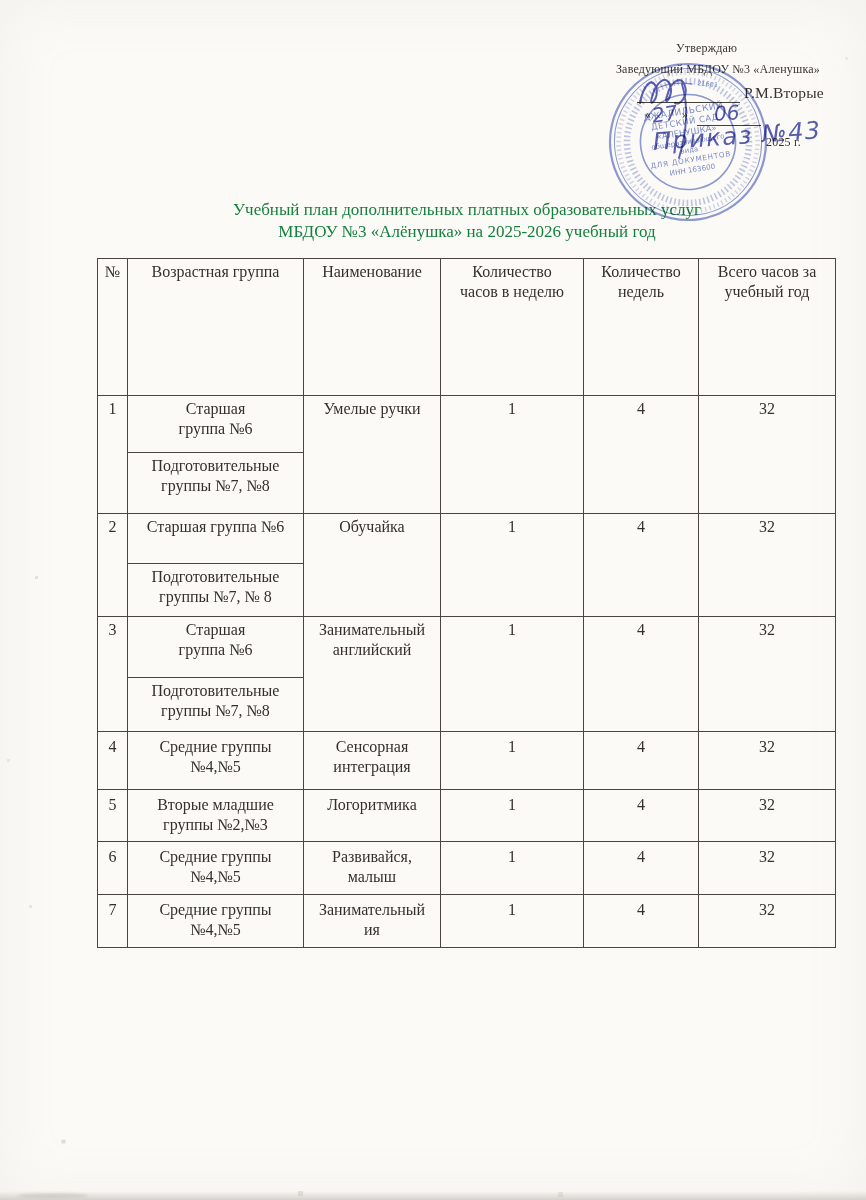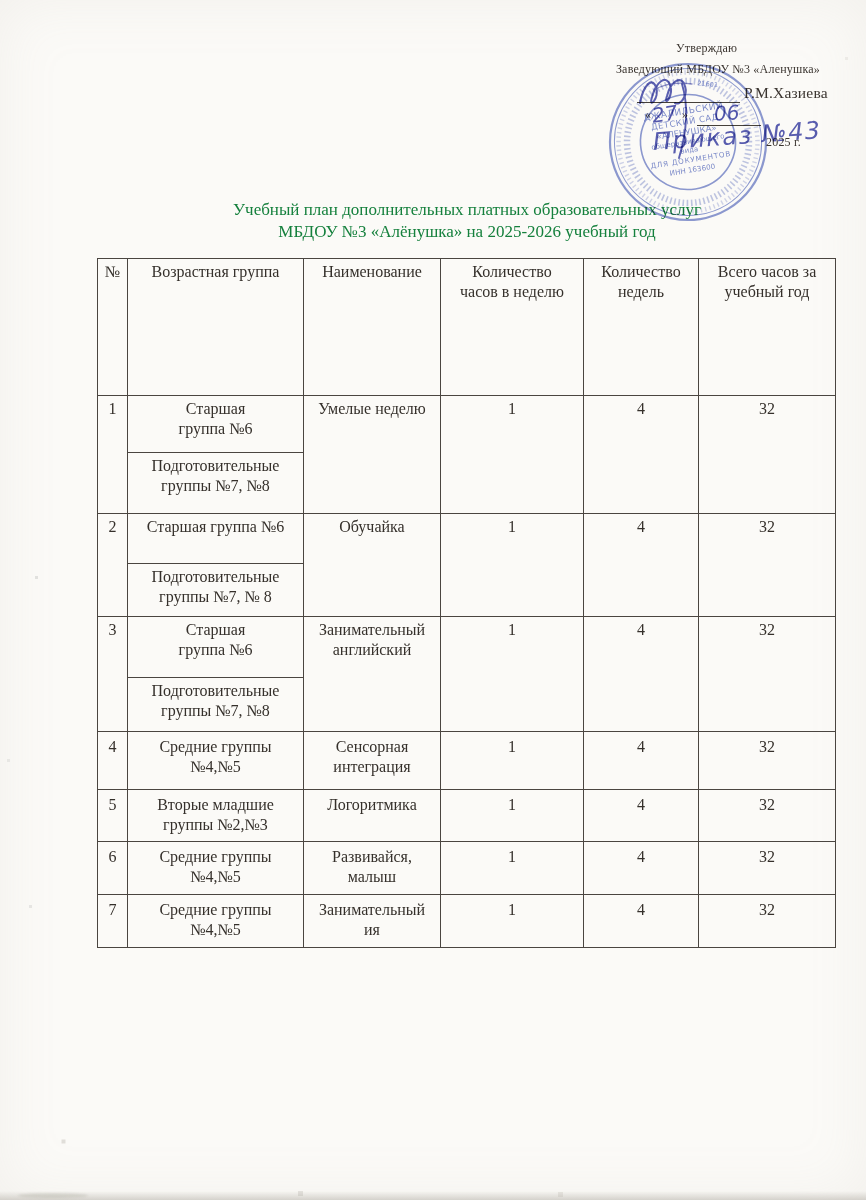--- a/index.html
+++ b/index.html
@@ -86,21 +86,21 @@
 </style>
 </head>
 <body>
 
 <div class="page">
 
   <div class="abs appr" style="left:676px;top:41px;">Утверждаю</div>
   <div class="abs appr" style="right:46px;top:62px;text-align:right;">Заведующий МБДОУ №3 «Аленушка»</div>
 
   <div class="sig-underline" style="left:637px;top:86px;width:103px;height:16px;"></div>
-  <div class="abs appr" style="left:744px;top:84px;font-size:15.5px;">Р.М.Хазиева</div>
+  <div class="abs appr" style="left:744px;top:84px;font-size:15.5px;">Р.М.Вторые</div>
 
   <div class="abs appr" style="left:645px;top:107px;">«</div>
   <div class="abs appr" style="left:682px;top:107px;">»</div>
   <div class="sig-underline" style="left:697px;top:108px;width:64px;height:17px;"></div>
   <div class="abs appr" style="left:766px;top:107px;margin-top:28px;">2025 г.</div>
 
   <div class="title-block">
     <div>Учебный план дополнительных платных образовательных услуг</div>
     <div>МБДОУ №3 «Алёнушка» на 2025-2026 учебный год</div>
   </div>
@@ -124,21 +124,21 @@
       <th>Количество
 недель</th>
       <th>Всего часов за
 учебный год</th>
     </tr>
 
     <tr class="h1a">
       <td rowspan="2">1</td>
       <td>Старшая
 группа №6</td>
-      <td rowspan="2" class="pn1">Умелые неделю</td>
+      <td rowspan="2" class="pn1">Умелые ручки</td>
       <td rowspan="2" class="pv1">1</td>
       <td rowspan="2" class="pv1">4</td>
       <td rowspan="2" class="pv1">32</td>
     </tr>
     <tr class="h1b">
       <td>Подготовительные
 группы  №7, №8</td>
     </tr>
 
     <tr class="h2a">

